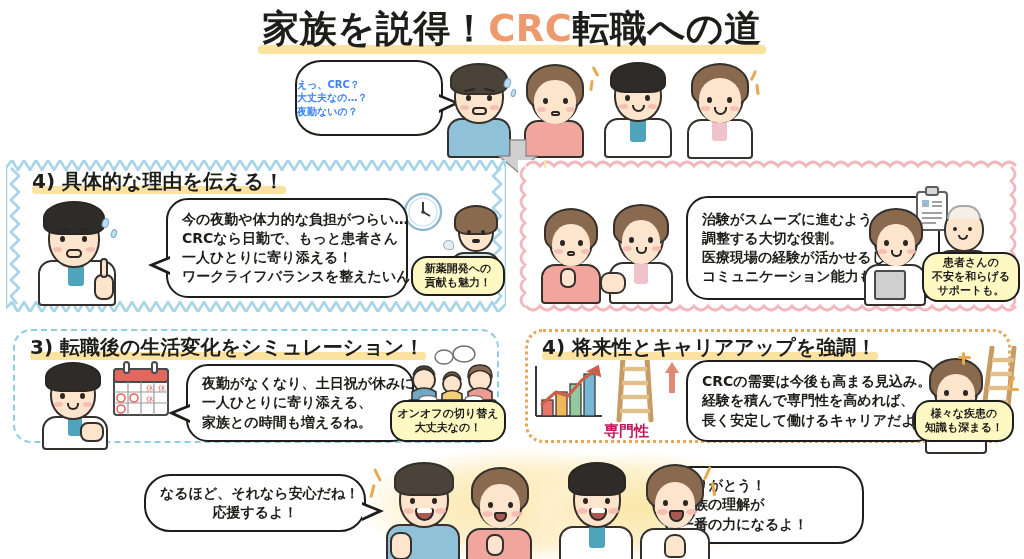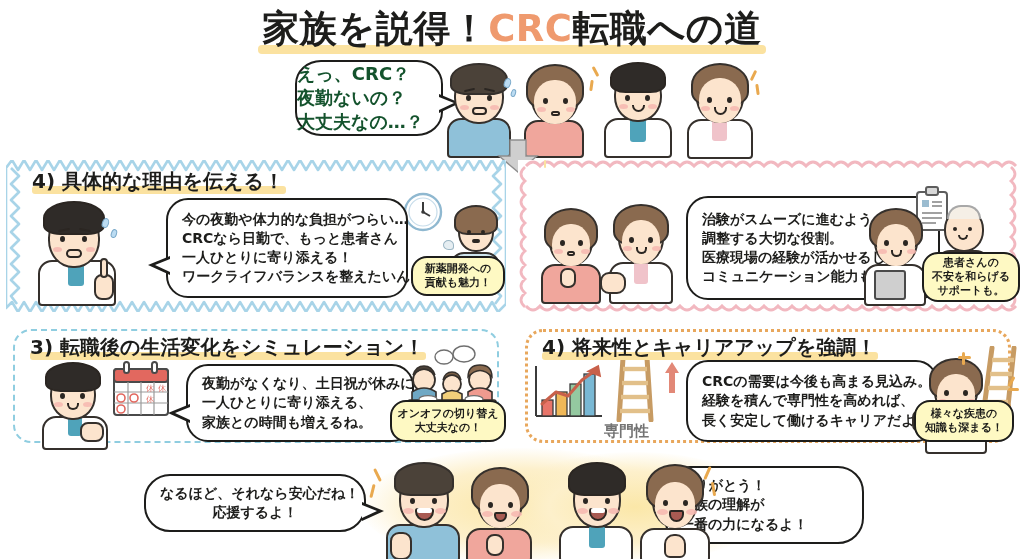--- a/index.html
+++ b/index.html
@@ -38,21 +38,21 @@
   .title .crc { color: #ef9a6e; }
 
   
   .top-row { position: absolute; left: 0; top: 52px; width: 1024px; height: 100px; }
   .top-bubble {
     position: absolute; left: 295px; top: 8px; width: 148px; height: 76px;
     border: 2.6px solid #1d1d1b; border-radius: 26px/24px;
     background: #fff;
     display: flex; flex-direction: column; align-items: center; justify-content: center;
   }
-  .top-bubble .ln { font-size: 18px; color: #14532d; line-height: 1.32; font-weight: bold; width:100%; }
+  .top-bubble .ln { font-size: 10px; color: #3b82f6; line-height: 1.32; font-weight: bold; width:100%; }
   .top-bubble .tail {
     position: absolute; right: -19px; top: 32px; width: 0; height: 0;
     border-top: 9px solid transparent; border-bottom: 10px solid transparent;
     border-left: 21px solid #1d1d1b;
   }
   .top-bubble .tail2 {
     position: absolute; right: -13px; top: 35px; width: 0; height: 0;
     border-top: 6px solid transparent; border-bottom: 7px solid transparent;
     border-left: 15px solid #fff;
   }
@@ -110,42 +110,42 @@
 
   
   .down-arrow { position: absolute; }
 
   
   .glow {
     position: absolute; border-radius: 50%;
     background: radial-gradient(ellipse at center, #fbe7a8 0%, #fdf0cb 45%, rgba(253,243,214,0) 72%);
   }
 
-  .lbl-senmon { position:absolute; font-size:15px; font-weight:bold; color:#737373; }
+  .lbl-senmon { position:absolute; font-size:15px; font-weight:bold; color:#be185d; }
 </style>
 </head>
 <body>
 
 <div id="page">
 
   <div class="title-wrap">
     <div class="title">
       <span class="hl"></span>
       <span class="txt">家族を説得！</span><span class="txt crc">CRC</span><span class="txt">転職への道</span>
     </div>
   </div>
 
   <div class="top-row">
 
     <div class="top-bubble">
       <div class="tail"></div>
       <div class="tail2"></div>
       <div class="ln">えっ、CRC？</div>
+      <div class="ln">大丈夫なの…？</div>
       <div class="ln">夜勤ないの？</div>
-      <div class="ln">大丈夫なの…？</div>
     </div>
 
     <div class="person" style="left:443px;top:10px;width:72px;height:92px;">
       <div class="p-body" style="left:4px;top:56px;width:64px;height:40px;background:#8fc1d9;"></div>
       <div class="p-head" style="left:11px;top:8px;width:50px;height:54px;"></div>
       <div class="p-hair" style="left:7px;top:1px;width:58px;height:32px;background:#4b4239;border:2.2px solid #35302c;border-radius:50% 50% 30% 30%;"></div>
       <div class="p-brow" style="left:21px;top:27px;width:11px;transform:rotate(-12deg);"></div>
       <div class="p-brow" style="left:41px;top:27px;width:11px;transform:rotate(12deg);"></div>
       <div class="p-eye" style="left:23px;top:33px;"></div>
       <div class="p-eye" style="left:44px;top:33px;"></div>

